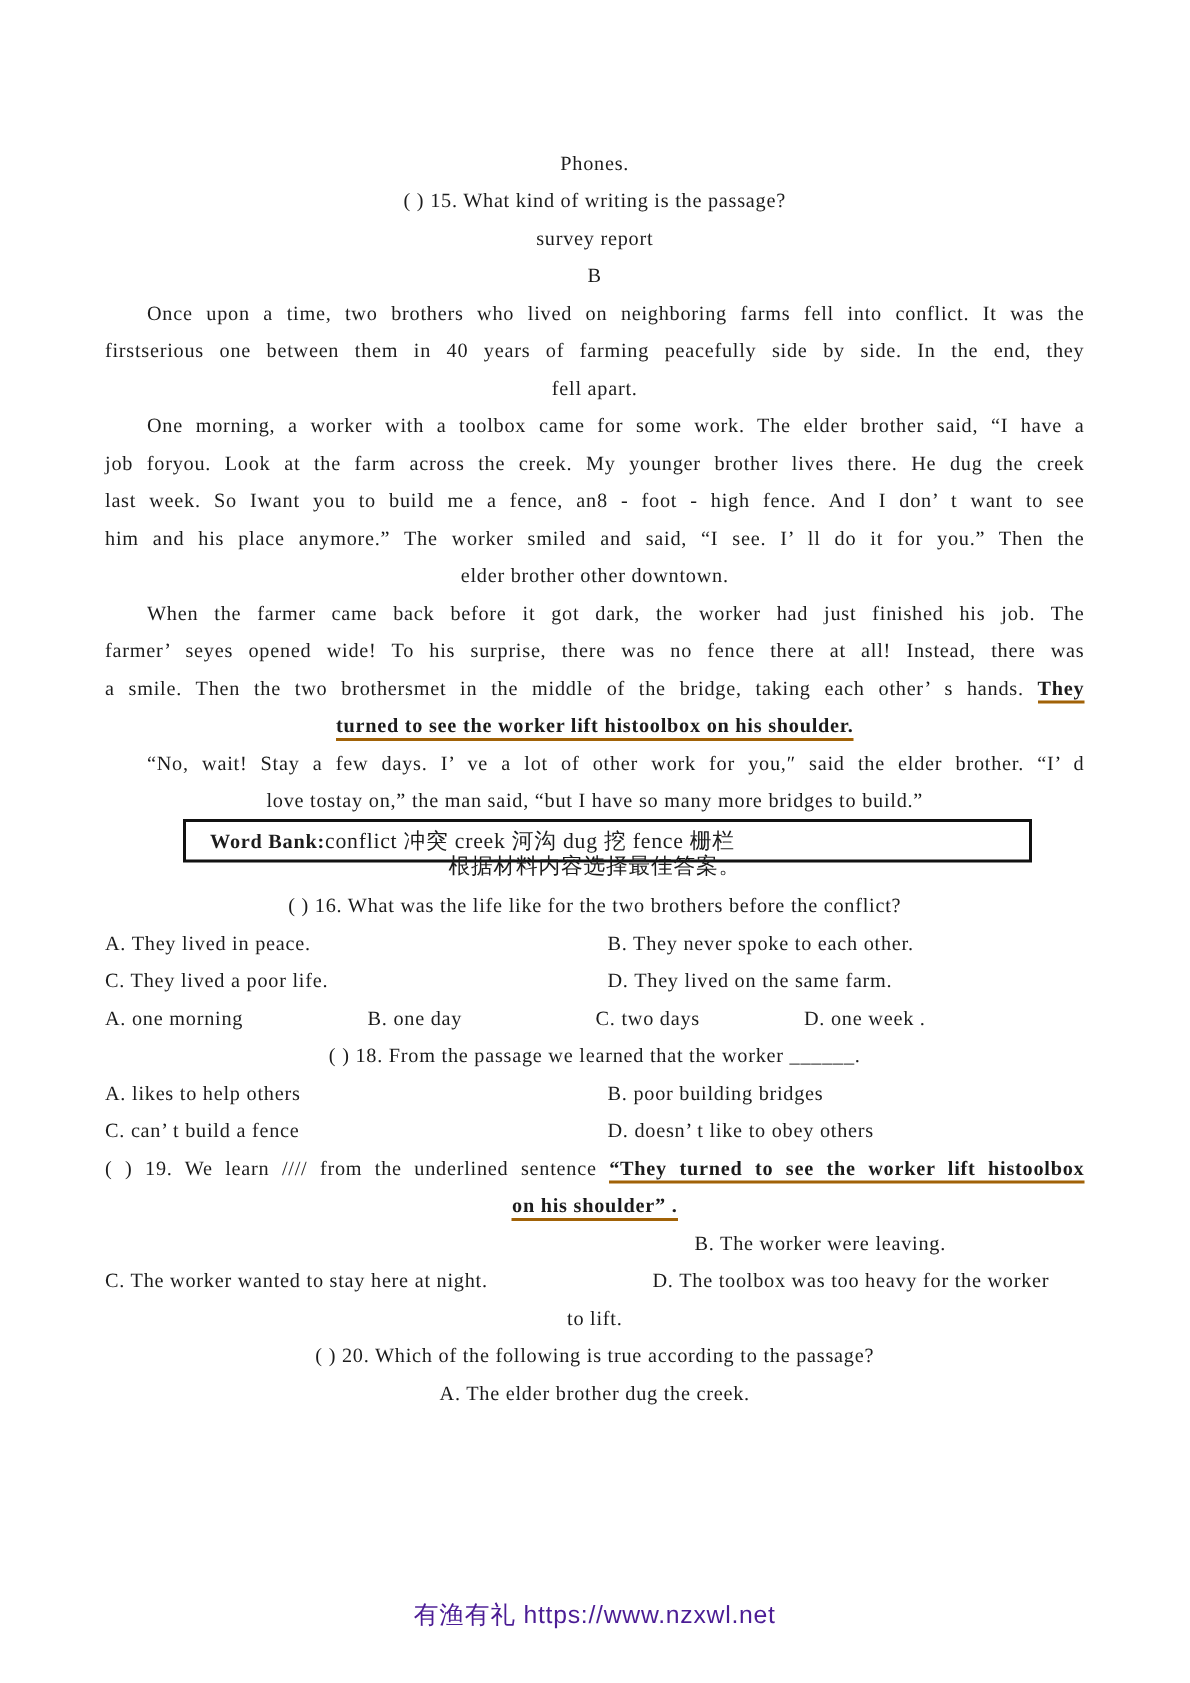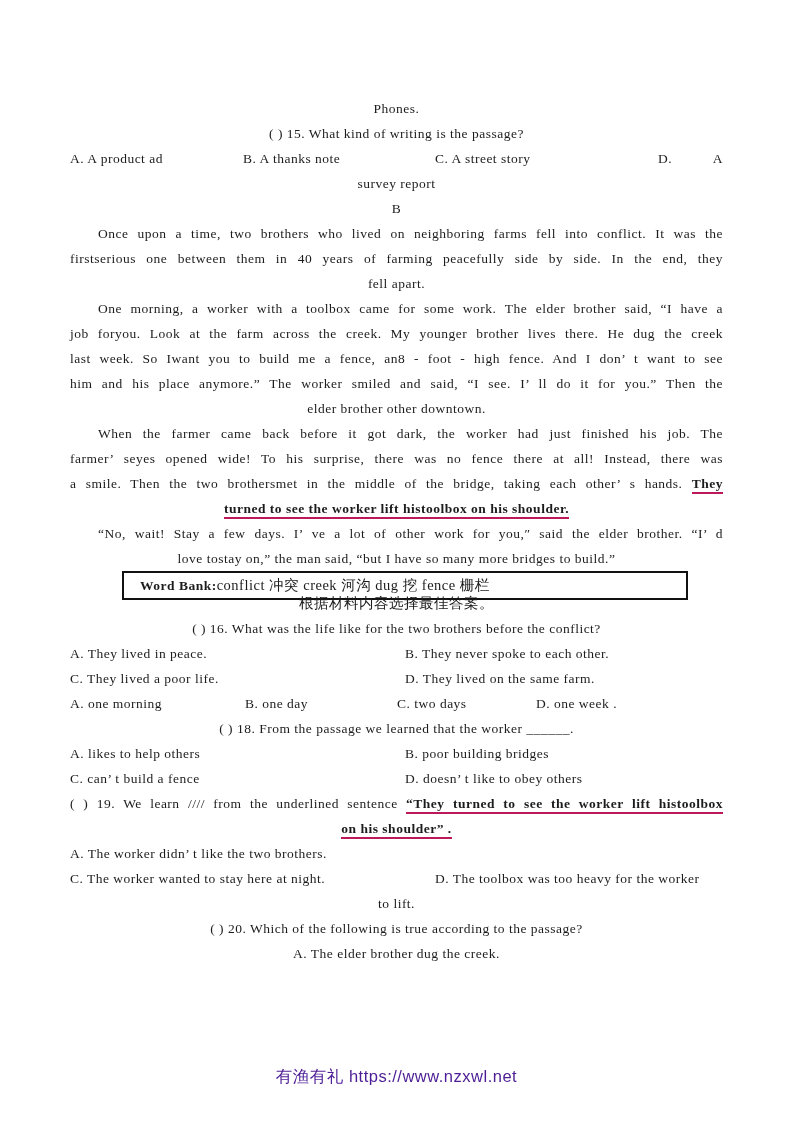--- a/index.html
+++ b/index.html
@@ -23,21 +23,21 @@
     height:25px;
     line-height:25px;
     text-align:center;
   }
   .j{ text-align:justify; text-align-last:justify; }
   .ind{ text-indent:28px; }
   .center{ text-align:center; }
   .opt{ position:absolute; top:0; white-space:nowrap; }
   .bu{
     font-weight:bold;
-    border-bottom:2px solid #be185d;
+    border-bottom:2px solid #a16207;
     padding-bottom:1px;
   }
   .wordbank-row{ height:20px; position:relative; }
   .wordbank-box{
     position:absolute;
     left:52px; top:0;
     width:546px; height:25px;
     line-height:25px;
     border:2px solid #111;
     padding-left:16px;
@@ -58,27 +58,20 @@
   }
 </style>
 </head>
 <body>
 
 <div class="page">
   <div class="content">
 
     <div class="ln">Phones.</div>
     <div class="ln">( ) 15. What kind of writing is the passage?</div>
-    <div class="ln">
-      <span class="opt" style="left:0">A. A product ad</span>
-      <span class="opt" style="left:173px">B. A thanks note</span>
-      <span class="opt" style="left:365px">C. A street story</span>
-      <span class="opt" style="left:588px">D.</span>
-      <span class="opt" style="right:0">A</span>
-    </div>
     <div class="ln">survey report</div>
 
     <div class="ln center">B</div>
 
     <div class="ln j ind">Once upon a time, two brothers who lived on neighboring farms fell into conflict. It was the</div>
     <div class="ln j">firstserious one between them in 40 years of farming peacefully side by side. In the end, they</div>
     <div class="ln">fell apart.</div>
 
     <div class="ln j ind">One morning, a worker with a toolbox came for some work. The elder brother said, “I have a</div>
     <div class="ln j">job foryou. Look at the farm across the creek. My younger brother lives there. He dug the creek</div>
@@ -125,21 +118,21 @@
       <span class="opt" style="left:335px">B. poor building bridges</span>
     </div>
     <div class="ln">
       <span class="opt" style="left:0">C. can’ t build a fence</span>
       <span class="opt" style="left:335px">D. doesn’ t like to obey others</span>
     </div>
 
     <div class="ln j"><span>( ) 19. We learn //// from the underlined sentence </span><span class="bu">“They turned to see the worker lift histoolbox</span></div>
     <div class="ln"><span class="bu">on his shoulder” .</span></div>
     <div class="ln">
-      <span class="opt" style="left:0">A. The worker didn’ t like the two brothers.</span>
+      <span class="opt" style="left:393px">B. The worker were leaving.</span>
     </div>
     <div class="ln">
       <span class="opt" style="left:0">C. The worker wanted to stay here at night.</span>
       <span class="opt" style="left:365px">D. The toolbox was too heavy for the worker</span>
     </div>
     <div class="ln">to lift.</div>
 
     <div class="ln">( ) 20. Which of the following is true according to the passage?</div>
     <div class="ln">A. The elder brother dug the creek.</div>
 

